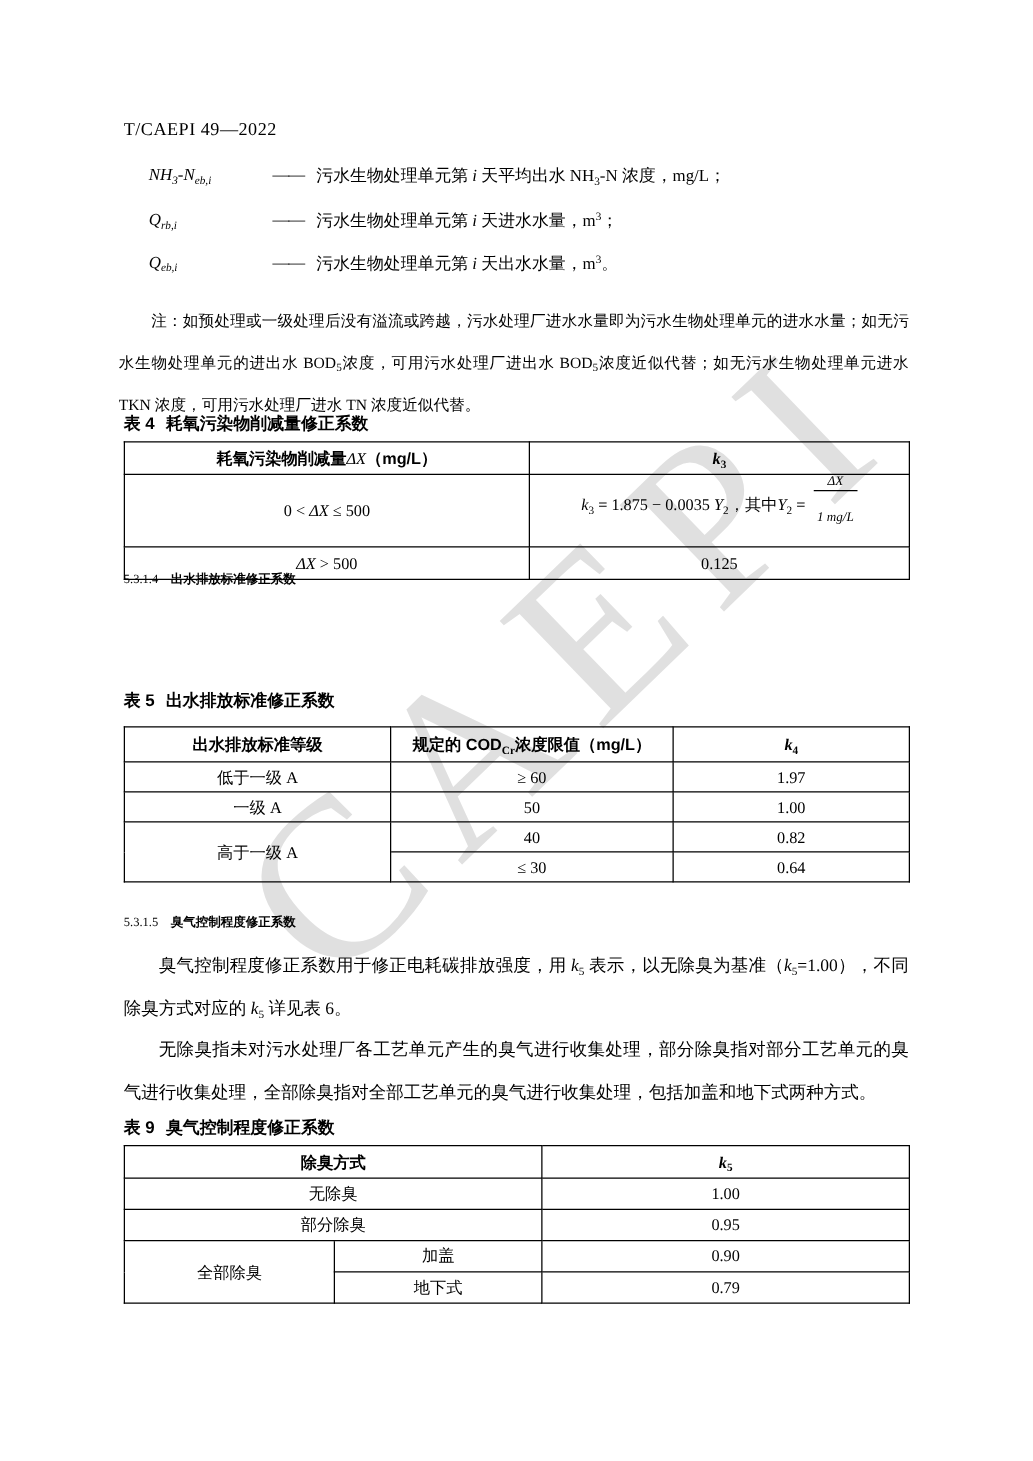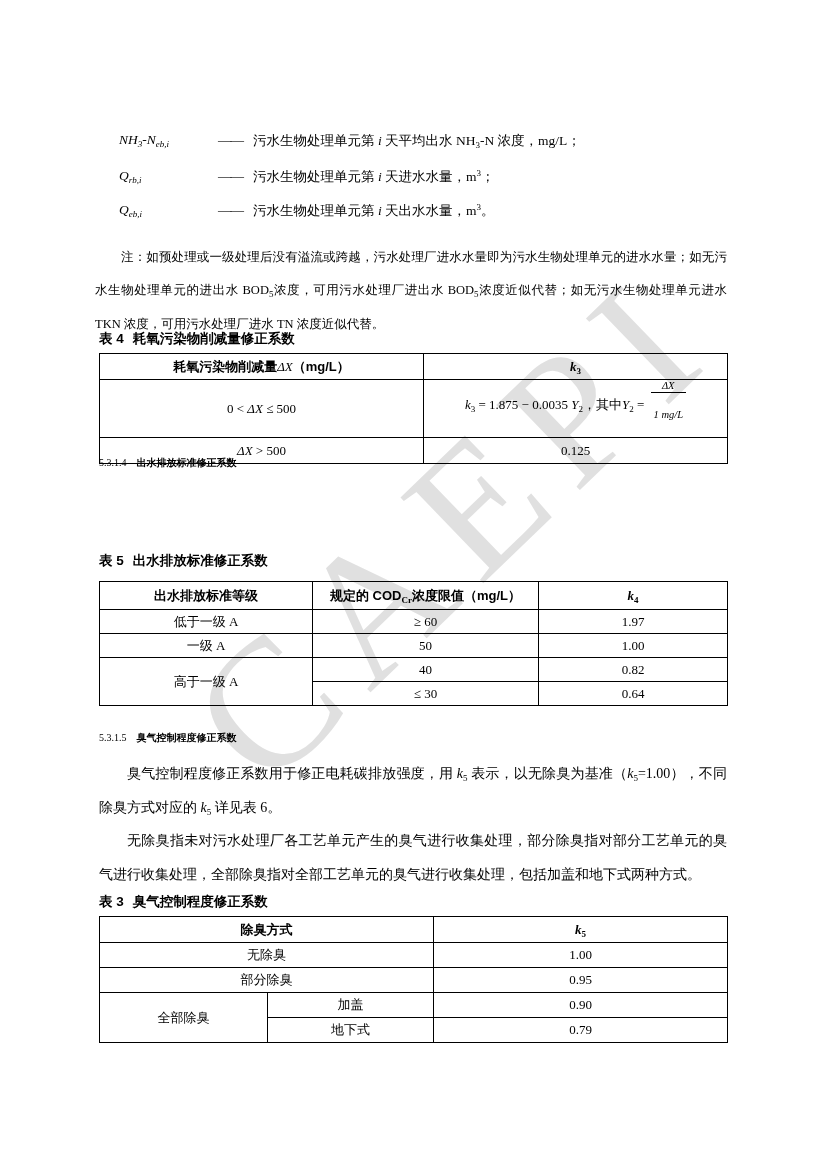--- a/index.html
+++ b/index.html
@@ -56,20 +56,21 @@
   
   .page-num{top:1094px;font-size:13px;}
 </style>
 </head>
 <body>
 
 <div class="page">
 
   <div class="watermark">CAEPI</div>
 
+  <div class="abs doc-header">T/CAEPI 49—2022</div>
 
   <div class="abs def-row" style="top:132px">
     <span class="def-sym"><i><span>NH</span><sub>3</sub><span>-N</span><sub>eb,i</sub></i></span>
     <span class="def-dash">——</span>
     <span class="def-desc"><span>污水生物处理单元第 </span><i>i</i><span> 天平均出水 NH</span><sub>3</sub><sup></sup><span>-N 浓度，mg/L；</span></span>
   </div>
 
   <div class="abs def-row" style="top:168px">
     <span class="def-sym"><i><span>Q</span><sub>rb,i</sub><span></span><sub></sub></i></span>
     <span class="def-dash">——</span>
@@ -145,21 +146,21 @@
     </tr>
   </tbody>
     </table>
 
   <div class="abs sec-h" style="top:731px"><span class="sec-num">5.3.1.5</span><span class="sec-ttl">臭气控制程度修正系数</span></div>
 
   <p class="abs para" style="top:757px"><span>臭气控制程度修正系数用于修正电耗碳排放强度，用 </span><i>k</i><sub>5</sub><span> 表示，以无除臭为基准（</span><i>k</i><sub>5</sub><span>=1.00），不同除臭方式对应的 </span><i>k</i><sub>5</sub><span> 详见表 6。</span></p>
 
   <p class="abs para" style="top:824px">无除臭指未对污水处理厂各工艺单元产生的臭气进行收集处理，部分除臭指对部分工艺单元的臭气进行收集处理，全部除臭指对全部工艺单元的臭气进行收集处理，包括加盖和地下式两种方式。</p>
 
-  <div class="abs tbl-caption" style="top:893px"><span>表 3</span><span class="cap-ttl">臭气控制程度修正系数</span></div>
+  <div class="abs tbl-caption" style="top:893px"><span>表 9</span><span class="cap-ttl">臭气控制程度修正系数</span></div>
 
   <table class="tbl abs" style="top:916px">
     <colgroup>
         <col style="width:168px">
         <col style="width:166px">
         <col style="width:294px">
       </colgroup>
     <tbody>
         <tr class="h26">
       <th colspan="2">除臭方式</th>

